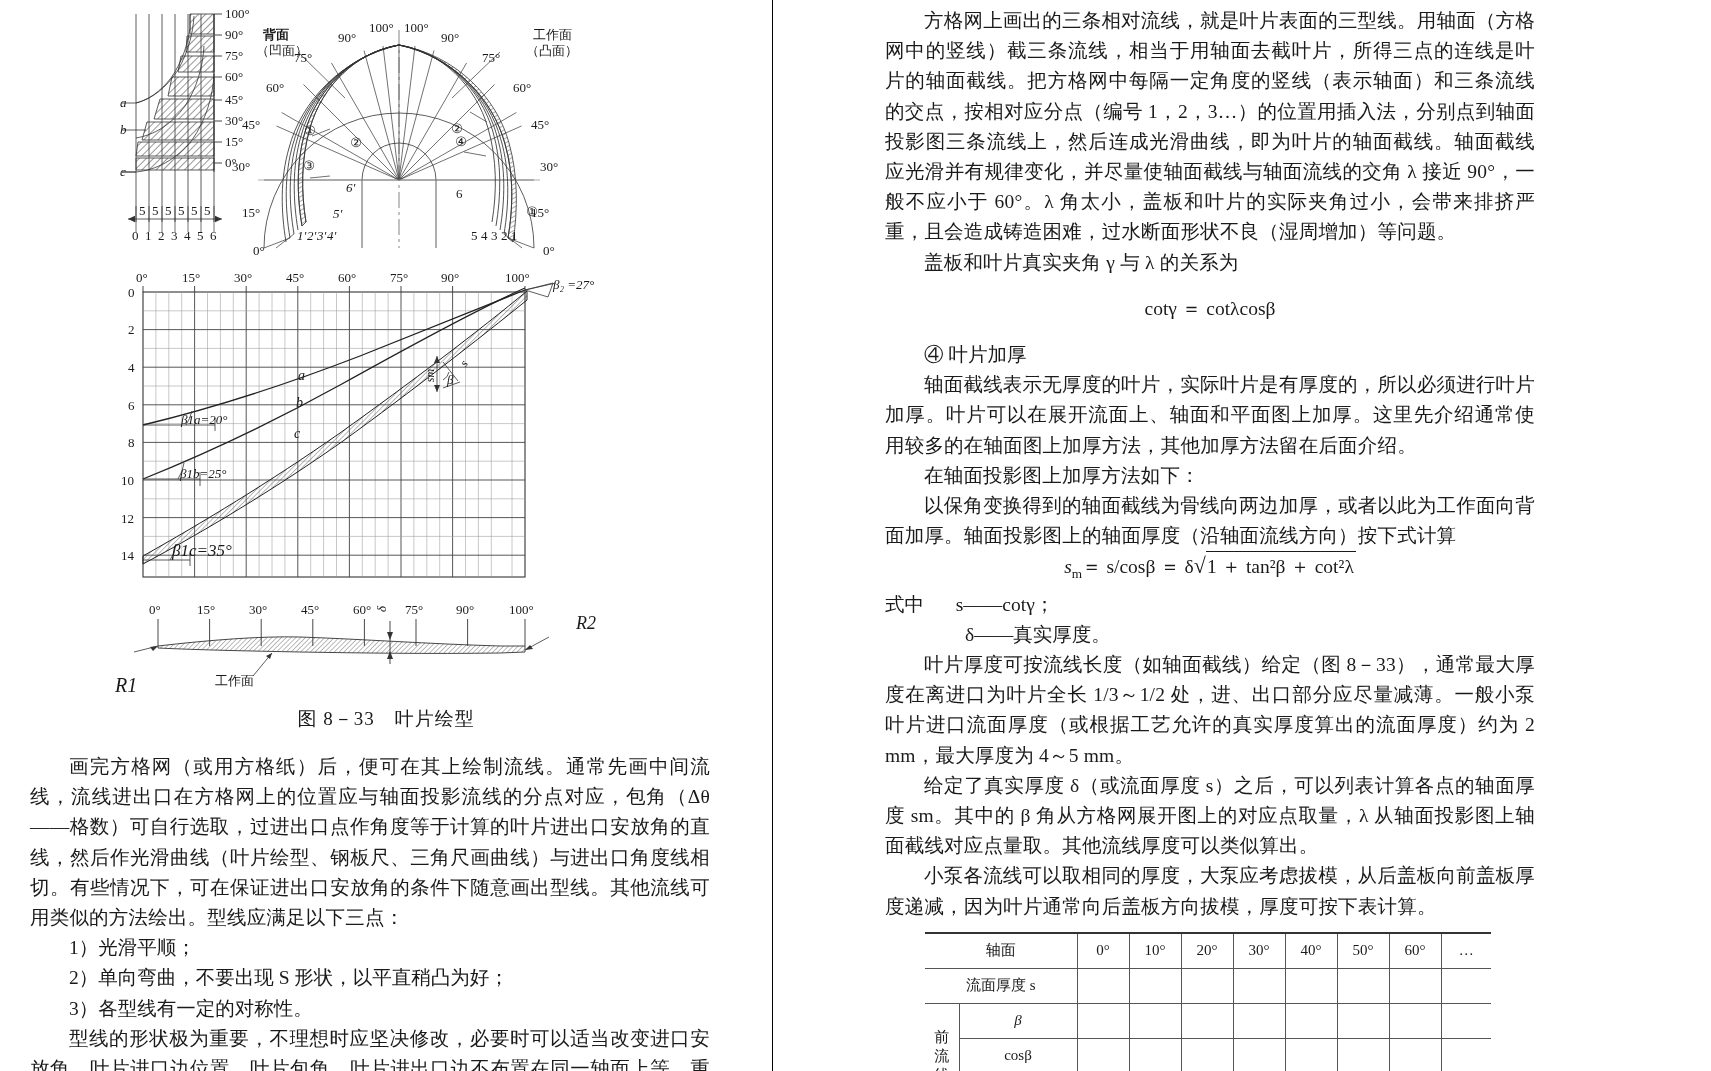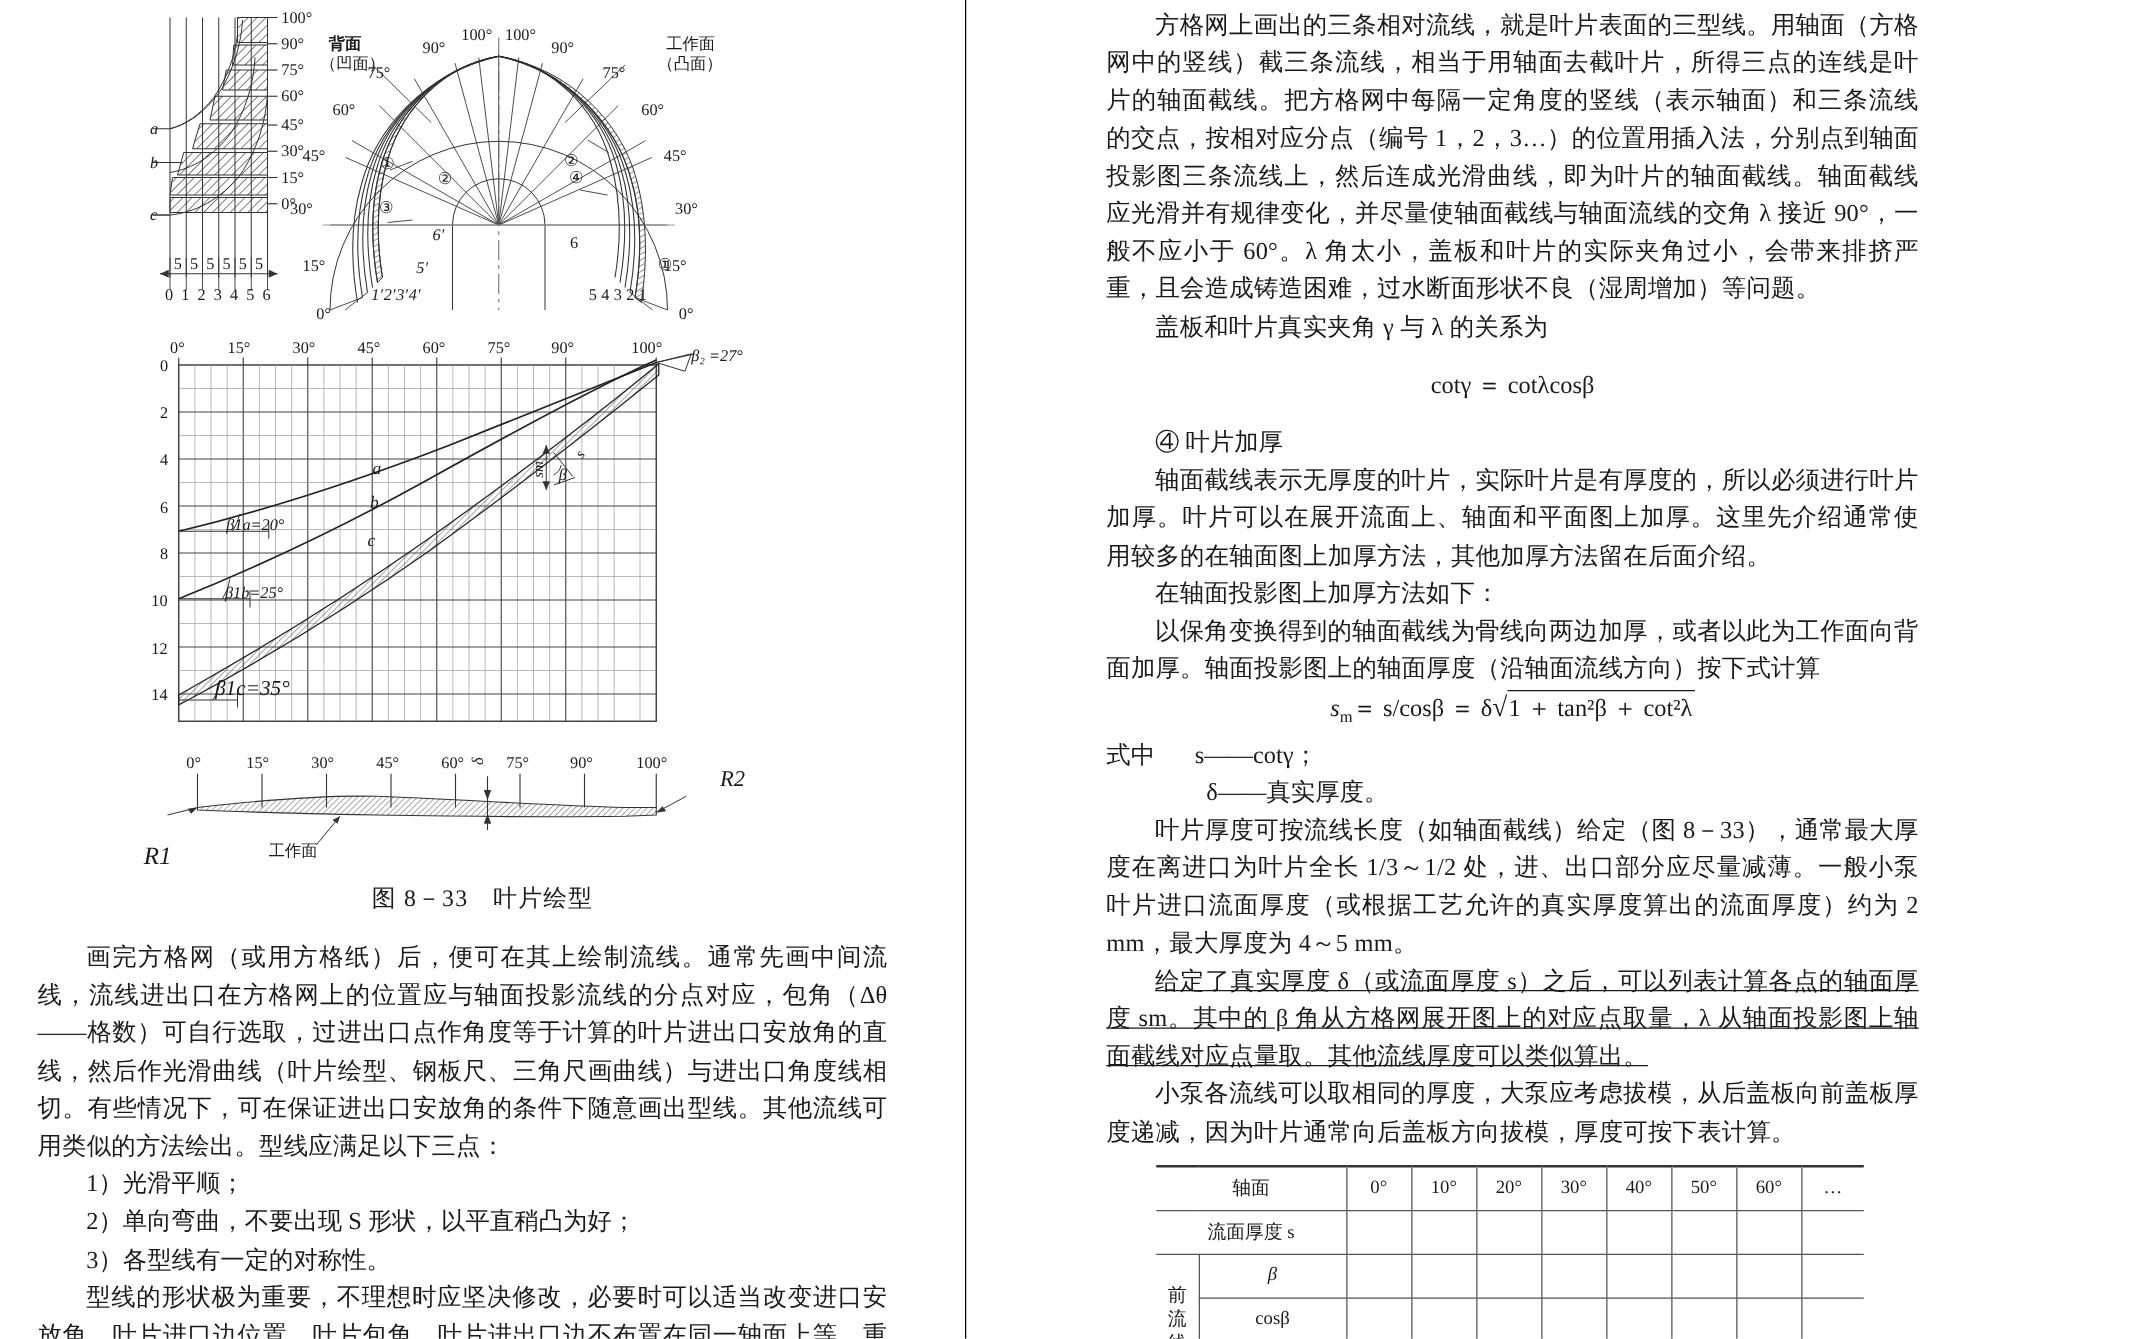--- a/index.html
+++ b/index.html
@@ -538,21 +538,21 @@
 
     <p class="sz-row" style="margin:0;">
       <span>式中</span>
       <span style="display:inline-block;width:22px;"></span>
       <span>s——cotγ；</span>
     </p>
     <p class="sz-row" style="margin:0;padding-left:4.1em;">δ——真实厚度。</p>
 
     <p class="para indent" style="margin:0;">叶片厚度可按流线长度（如轴面截线）给定（图 8－33），通常最大厚度在离进口为叶片全长 1/3～1/2 处，进、出口部分应尽量减薄。一般小泵叶片进口流面厚度（或根据工艺允许的真实厚度算出的流面厚度）约为 2 mm，最大厚度为 4～5 mm。</p>
 
-    <p class="para indent" style="margin:0;text-decoration:underline;">给定了真实厚度 δ（或流面厚度 s）之后，可以列表计算各点的轴面厚度 sm。其中的 β 角从方格网展开图上的对应点取量，λ 从轴面投影图上轴面截线对应点量取。其他流线厚度可以类似算出。</p>
+    <p class="para indent" style="margin:0;">给定了真实厚度 δ（或流面厚度 s）之后，可以列表计算各点的轴面厚度 sm。其中的 β 角从方格网展开图上的对应点取量，λ 从轴面投影图上轴面截线对应点量取。其他流线厚度可以类似算出。</p>
 
     <p class="para indent" style="margin:0;">小泵各流线可以取相同的厚度，大泵应考虑拔模，从后盖板向前盖板厚度递减，因为叶片通常向后盖板方向拔模，厚度可按下表计算。</p>
 
     <div style="margin-top:10px;margin-left:40px;">
       <table class="calc-table" style="width:566px;">
         <colgroup>
           <col style="width:34px;">
             <col style="width:118px;">
           <col style="width:52px;">
             <col style="width:52px;">

